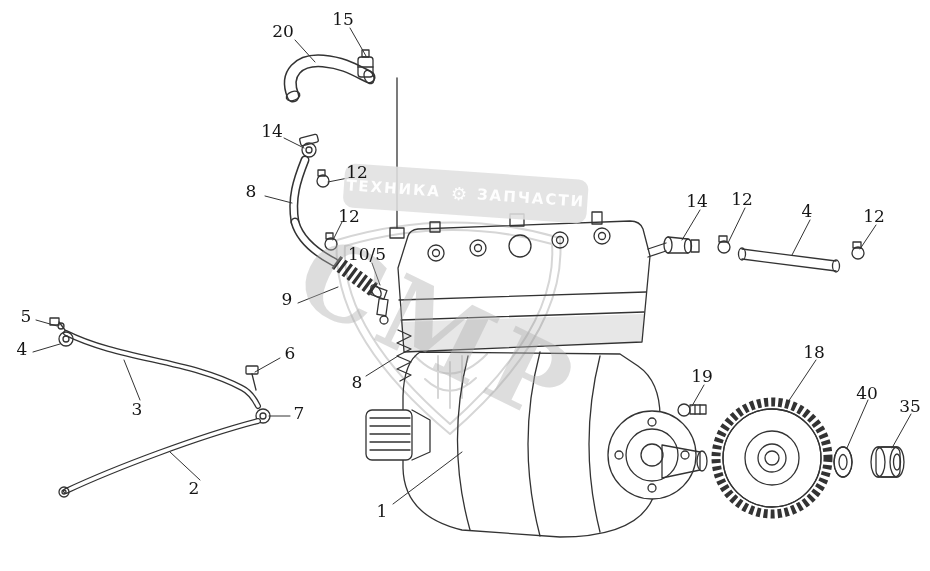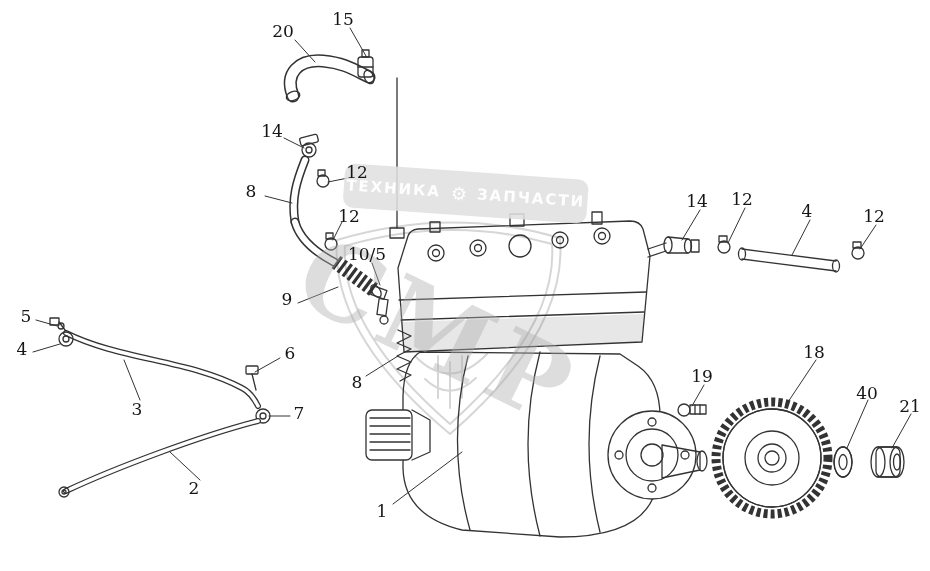--- a/index.html
+++ b/index.html
@@ -279,15 +279,15 @@
   <div class="callout" style="left:299px;top:413px">7</div>
   <div class="callout" style="left:194px;top:488px">2</div>
   <div class="callout" style="left:382px;top:511px">1</div>
   <div class="callout" style="left:697px;top:201px">14</div>
   <div class="callout" style="left:742px;top:199px">12</div>
   <div class="callout" style="left:807px;top:211px">4</div>
   <div class="callout" style="left:874px;top:216px">12</div>
   <div class="callout" style="left:702px;top:376px">19</div>
   <div class="callout" style="left:814px;top:352px">18</div>
   <div class="callout" style="left:867px;top:393px">40</div>
-  <div class="callout" style="left:910px;top:406px">21</div>
+  <div class="callout" style="left:910px;top:406px">35</div>
 
 </div>
 
 </body></html>

